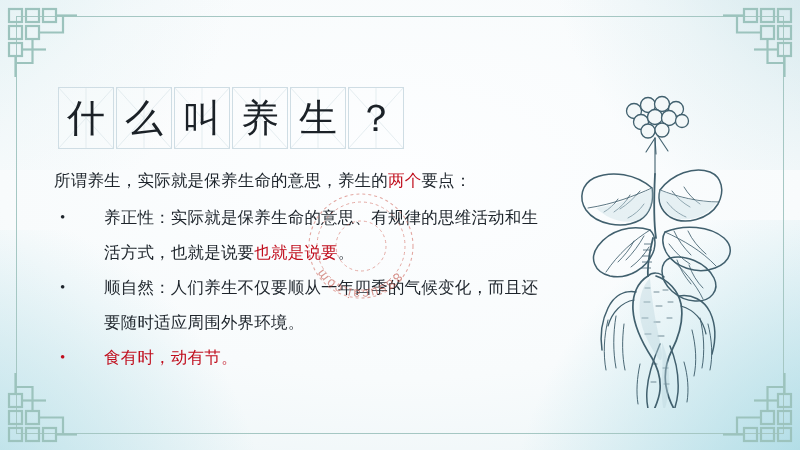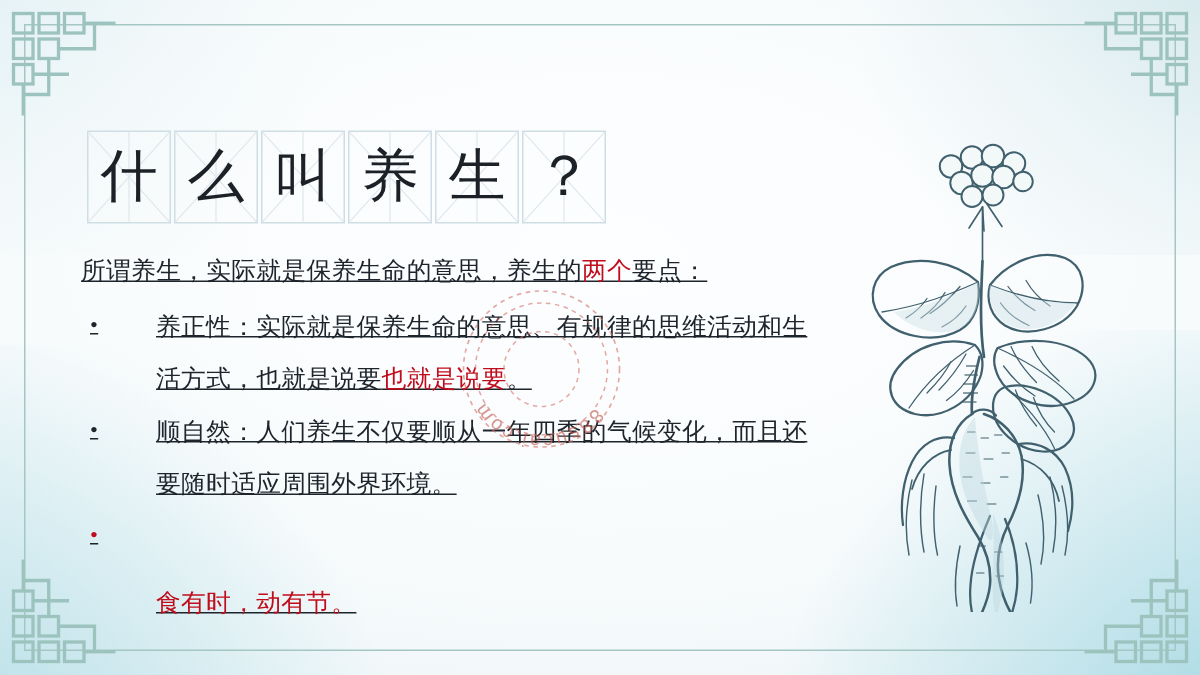--- a/index.html
+++ b/index.html
@@ -92,41 +92,40 @@
   
   .body-text {
     position: absolute;
     left: 54px;
     top: 163px;
     width: 500px;
     font-size: 16.5px;
     line-height: 35px;
     color: #1d242b;
     letter-spacing: 0.2px;
-    text-decoration: underline;
   }
   .para-lead { margin: 0 0 2px 0; }
   .bullet-row {
     display: flex;
     align-items: flex-start;
     margin: 0;
   }
   .bullet-dot {
     flex: 0 0 auto;
     width: 44px;
     text-align: left;
     padding-left: 6px;
     font-size: 15px;
     line-height: 35px;
     color: #1d242b;
   }
   .bullet-dot.red { color: #c00d1c; }
   .bullet-body { flex: 1 1 auto; }
   .hl { color: #c00d1c; }
-  .all-red { color: #c00d1c; margin-top: 44px; }
+  .all-red { color: #c00d1c; }
 
   
   .ginseng {
     position: absolute;
     left: 548px; top: 78px;
     width: 232px; height: 330px;
     pointer-events: none;
   }
 
   

